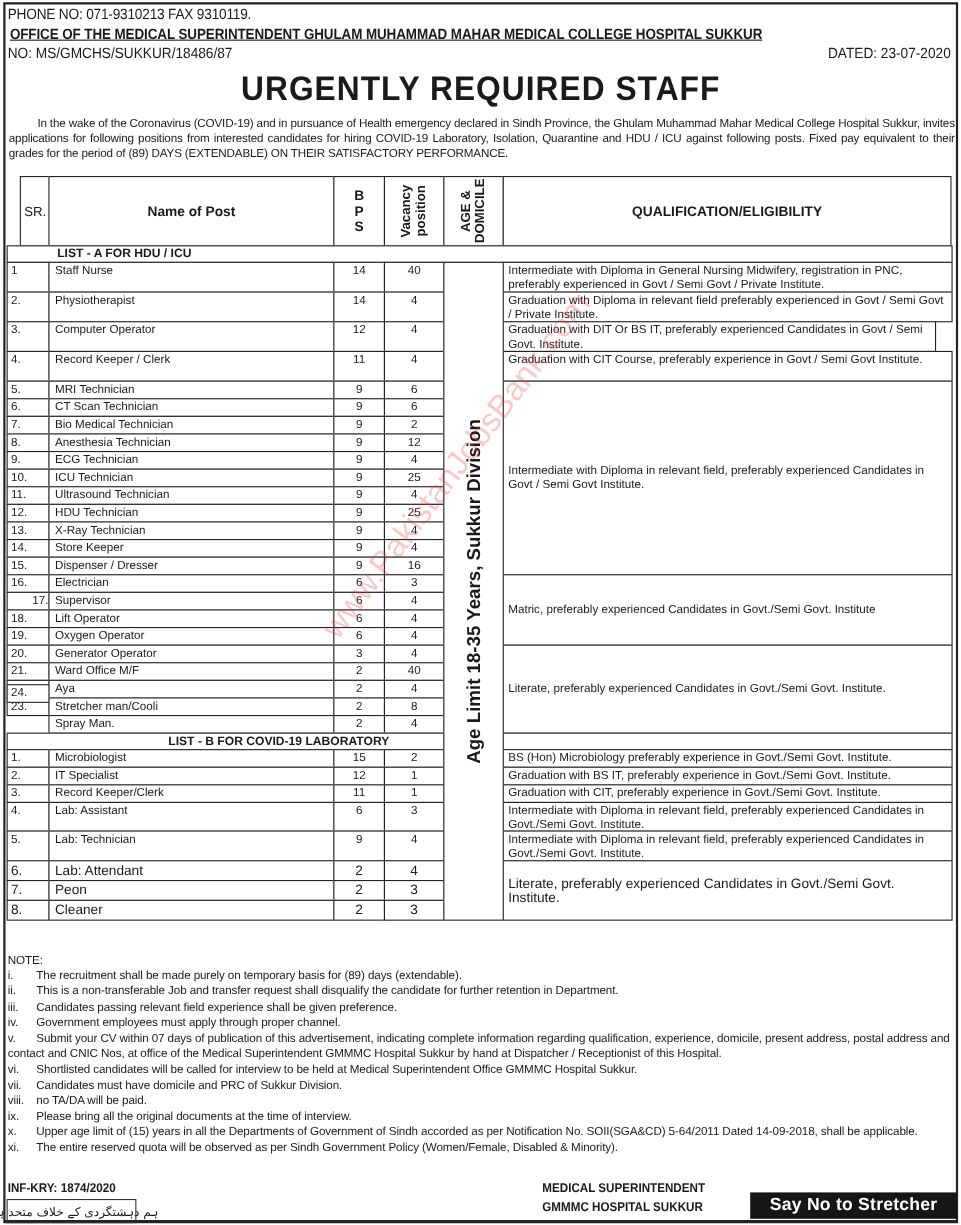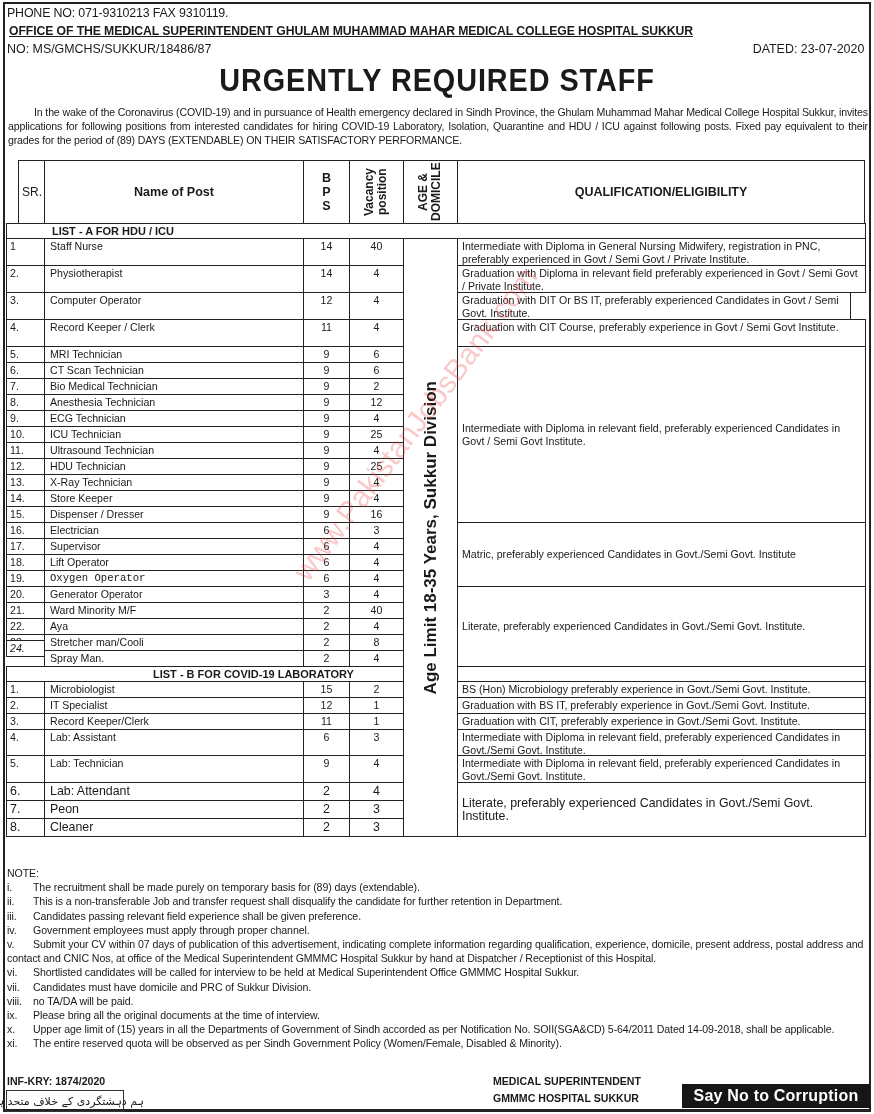--- a/index.html
+++ b/index.html
@@ -138,49 +138,49 @@
       <div class="cell num" style="left: 297px; top: 330px; width: 47px; height: 17px;">9</div>
       <div class="cell num" style="left: 343px; top: 330px; width: 55px; height: 17px;">4</div>
       <div class="cell sr" style="left: 0px; top: 346px; width: 39px; height: 17px;">15.</div>
       <div class="cell nm" style="left: 38px; top: 346px; width: 260px; height: 17px;">Dispenser / Dresser</div>
       <div class="cell num" style="left: 297px; top: 346px; width: 47px; height: 17px;">9</div>
       <div class="cell num" style="left: 343px; top: 346px; width: 55px; height: 17px;">16</div>
       <div class="cell sr" style="left: 0px; top: 362px; width: 39px; height: 17px;">16.</div>
       <div class="cell nm" style="left: 38px; top: 362px; width: 260px; height: 17px;">Electrician</div>
       <div class="cell num" style="left: 297px; top: 362px; width: 47px; height: 17px;">6</div>
       <div class="cell num" style="left: 343px; top: 362px; width: 55px; height: 17px;">3</div>
-      <div class="cell sr" style="left: 0px; top: 378px; width: 39px; height: 17px;">17.</div>
+      <div class="cell sr" style="left: 0px; top: 378px; width: 39px; height: 17px; text-align: right;">17.</div>
       <div class="cell nm" style="left: 38px; top: 378px; width: 260px; height: 17px;">Supervisor</div>
       <div class="cell num" style="left: 297px; top: 378px; width: 47px; height: 17px;">6</div>
       <div class="cell num" style="left: 343px; top: 378px; width: 55px; height: 17px;">4</div>
       <div class="cell sr" style="left: 0px; top: 394px; width: 39px; height: 17px;">18.</div>
       <div class="cell nm" style="left: 38px; top: 394px; width: 260px; height: 17px;">Lift Operator</div>
       <div class="cell num" style="left: 297px; top: 394px; width: 47px; height: 17px;">6</div>
       <div class="cell num" style="left: 343px; top: 394px; width: 55px; height: 17px;">4</div>
       <div class="cell sr" style="left: 0px; top: 410px; width: 39px; height: 17px;">19.</div>
-      <div class="cell nm" style="left: 38px; top: 410px; width: 260px; height: 17px; font-family: Liberation Mono, monospace;">Oxygen Operator</div>
+      <div class="cell nm" style="left: 38px; top: 410px; width: 260px; height: 17px;">Oxygen Operator</div>
       <div class="cell num" style="left: 297px; top: 410px; width: 47px; height: 17px;">6</div>
       <div class="cell num" style="left: 343px; top: 410px; width: 55px; height: 17px;">4</div>
       <div class="cell sr" style="left: 0px; top: 426px; width: 39px; height: 17px;">20.</div>
       <div class="cell nm" style="left: 38px; top: 426px; width: 260px; height: 17px;">Generator Operator</div>
       <div class="cell num" style="left: 297px; top: 426px; width: 47px; height: 17px;">3</div>
       <div class="cell num" style="left: 343px; top: 426px; width: 55px; height: 17px;">4</div>
       <div class="cell sr" style="left: 0px; top: 442px; width: 39px; height: 17px;">21.</div>
-      <div class="cell nm" style="left: 38px; top: 442px; width: 260px; height: 17px;">Ward Minority M/F</div>
+      <div class="cell nm" style="left: 38px; top: 442px; width: 260px; height: 17px;">Ward Office M/F</div>
       <div class="cell num" style="left: 297px; top: 442px; width: 47px; height: 17px;">2</div>
       <div class="cell num" style="left: 343px; top: 442px; width: 55px; height: 17px;">40</div>
       <div class="cell sr" style="left: 0px; top: 458px; width: 39px; height: 17px;">22.</div>
       <div class="cell nm" style="left: 38px; top: 458px; width: 260px; height: 17px;">Aya</div>
       <div class="cell num" style="left: 297px; top: 458px; width: 47px; height: 17px;">2</div>
       <div class="cell num" style="left: 343px; top: 458px; width: 55px; height: 17px;">4</div>
       <div class="cell sr" style="left: 0px; top: 474px; width: 39px; height: 17px;">23.</div>
       <div class="cell nm" style="left: 38px; top: 474px; width: 260px; height: 17px;">Stretcher man/Cooli</div>
       <div class="cell num" style="left: 297px; top: 474px; width: 47px; height: 17px;">2</div>
       <div class="cell num" style="left: 343px; top: 474px; width: 55px; height: 17px;">8</div>
-      <div class="cell sr" style="left: 0px; top: 480px; width: 39px; height: 17px; font-style: italic;">24.</div>
+      <div class="cell sr" style="left: 0px; top: 462px; width: 39px; height: 17px;">24.</div>
       <div class="cell nm" style="left: 38px; top: 490px; width: 260px; height: 17px;">Spray Man.</div>
       <div class="cell num" style="left: 297px; top: 490px; width: 47px; height: 17px;">2</div>
       <div class="cell num" style="left: 343px; top: 490px; width: 55px; height: 17px;">4</div>
       <div class="cell q" style="left: 451px; top: 78px; width: 409px; height: 28px;"><span>Intermediate with Diploma in General Nursing Midwifery, registration in PNC, preferably experienced in Govt / Semi Govt / Private Institute.</span></div>
       <div class="cell q" style="left: 451px; top: 105px; width: 409px; height: 28px;"><span>Graduation with Diploma in relevant field preferably experienced in Govt / Semi Govt / Private Institute.</span></div>
       <div class="cell q" style="left: 451px; top: 132px; width: 394px; height: 28px;"><span>Graduation with DIT Or BS IT, preferably experienced Candidates in Govt / Semi Govt. Institute.</span></div>
       <div class="cell q" style="left: 451px; top: 159px; width: 409px; height: 28px;"><span>Graduation with CIT Course, preferably experience in Govt / Semi Govt Institute.</span></div>
       <div class="cell q q-mid" style="left: 451px; top: 186px; width: 409px; height: 177px;">
         <span>Intermediate with Diploma in relevant field, preferably experienced Candidates in Govt / Semi Govt Institute.</span>
       </div>
@@ -281,13 +281,13 @@
         <span class="note-num">xi.</span>
         <span class="note-txt">The entire reserved quota will be observed as per Sindh Government Policy (Women/Female, Disabled &amp; Minority).</span>
       </div>
     </div>
 </div>
 
 <div class="abs inf">INF-KRY: 1874/2020</div>
 <div class="abs urdu-box">ہم دہشتگردی کے خلاف متحد ہیں</div>
 <div class="abs ms1">MEDICAL SUPERINTENDENT</div>
 <div class="abs ms2">GMMMC HOSPITAL SUKKUR</div>
-<div class="abs corrupt">Say No to Corruption</div>
+<div class="abs corrupt">Say No to Stretcher</div>
 
 </body></html>

